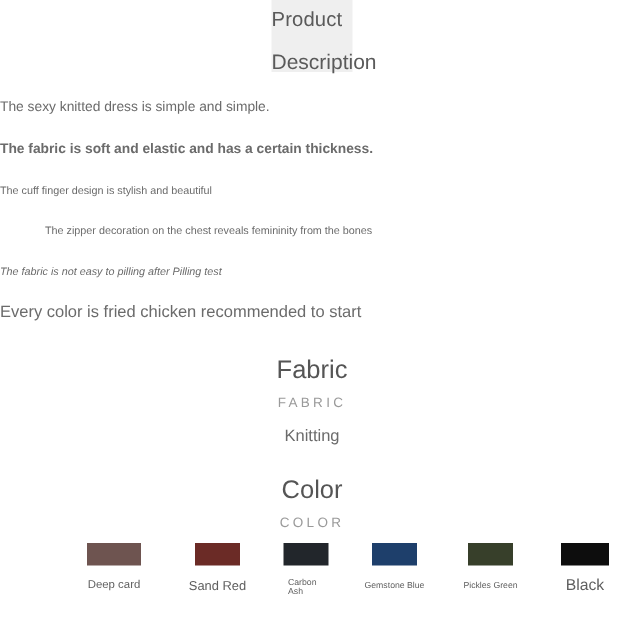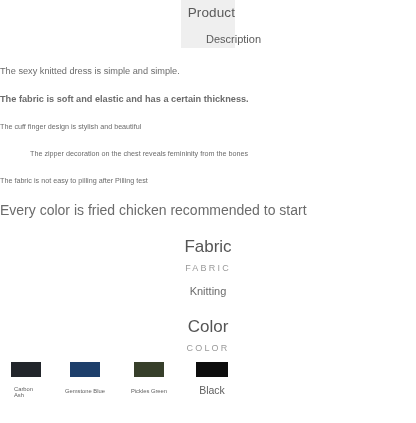--- a/index.html
+++ b/index.html
@@ -17,54 +17,53 @@
   }
 
   
   .header-block {
     position: absolute;
     left: 181px;
     top: 0px;
     width: 54px;
     height: 48px;
     background: #efefef;
-    text-align: right;
+    text-align: left;
   }
   .header-title {
     font-size: 13.5px;
     color: #5a5a5a;
     line-height: 1;
     padding-top: 6px;
     white-space: nowrap;
     letter-spacing: .1px;
   }
   .header-sub {
-    font-size: 11px;
+    font-size: 14px;
     color: #5a5a5a;
     line-height: 1;
     padding-top: 14px;
     white-space: nowrap;
-    padding-left: 25px;
   }
 
   
   .desc {
     position: absolute;
     left: 0;
     width: 416px;
     text-align: left;
     color: #6b6b6b;
     white-space: nowrap;
   }
   .desc.l1 { top: 66px;  font-size: 9.2px; }
   .desc.l2 { top: 94px;  font-size: 9.2px; font-weight: bold; }
   .desc.l3 { top: 122px; font-size: 7.2px; }
   .desc.l4 { top: 149px; font-size: 7.2px; padding-left: 30px; }
-  .desc.l5 { top: 176px; font-size: 7.2px; }
-  .desc.l6 { top: 202px; font-size: 14px; }
+  .desc.l5 { top: 176px; font-size: 7.2px; font-style: italic; }
+  .desc.l6 { top: 202px; font-size: 11px; }
 
   
   .section {
     position: absolute;
     left: 0;
     width: 416px;
     text-align: center;
   }
   .section-title {
     font-size: 17px;
@@ -160,21 +159,29 @@
   <div class="section-note">Knitting</div>
 </div>
 
 <div class="section color-section">
   <div class="section-title">Color</div>
   <div class="section-caps">COLOR</div>
 </div>
 
 <div class="swatch-row">
 
-
+  <div class="swatch-cell c0">
+    <span class="swatch-chip" style="background: rgb(110, 84, 80);"></span>
+    <span class="swatch-label">Deep card</span>
+  </div>
+
+  <div class="swatch-cell c1">
+    <span class="swatch-chip" style="background: rgb(107, 43, 38);"></span>
+    <span class="swatch-label">Sand Red</span>
+  </div>
 
   <div class="swatch-cell c2">
     <span class="swatch-chip" style="background: rgb(34, 38, 43);"></span>
     <span class="swatch-label">Carbon Ash</span>
   </div>
 
   <div class="swatch-cell c3">
     <span class="swatch-chip" style="background: rgb(30, 63, 107);"></span>
     <span class="swatch-label">Gemstone Blue</span>
   </div>

